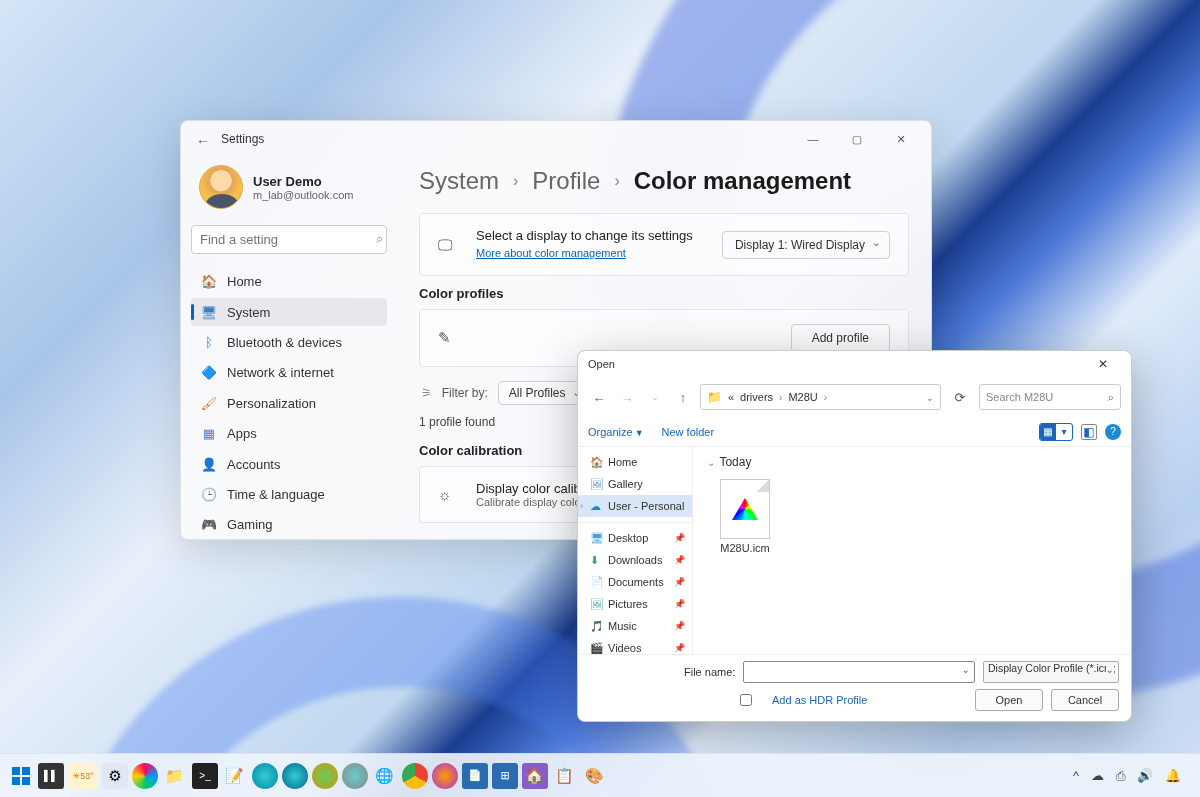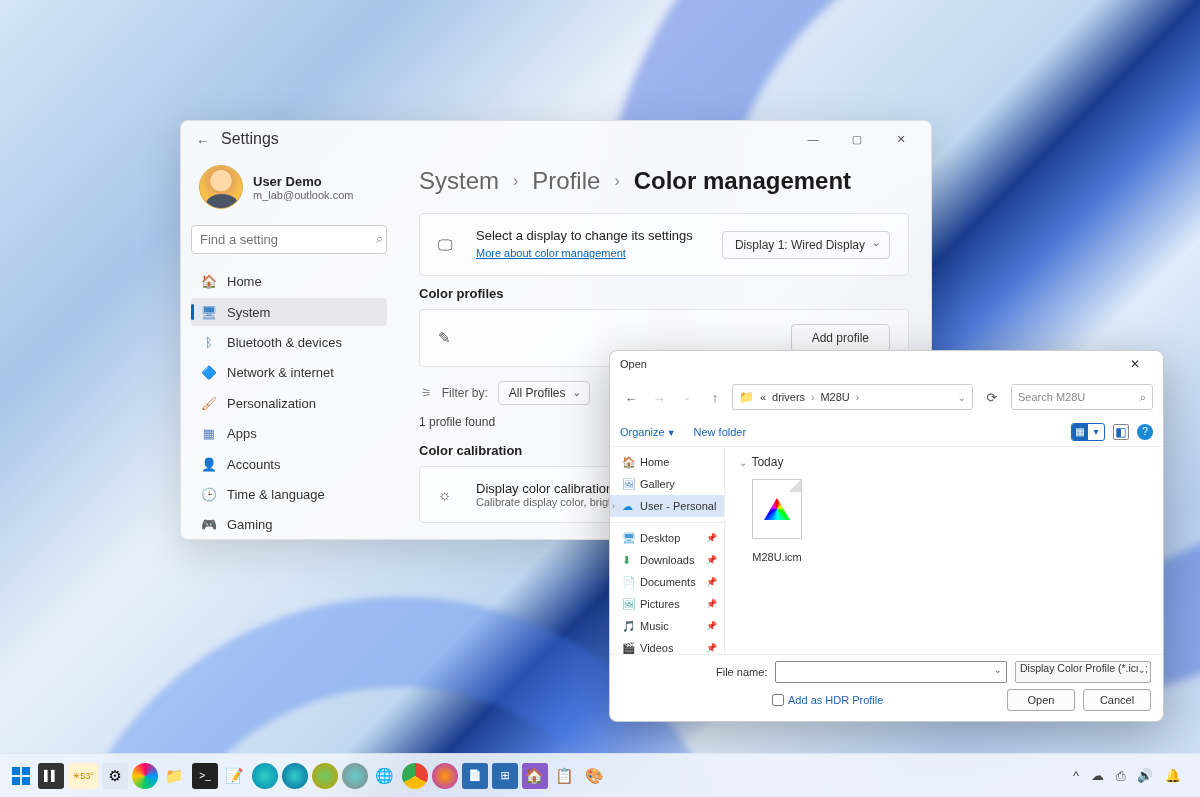--- a/index.html
+++ b/index.html
@@ -4,21 +4,21 @@
 <style>
 * { box-sizing: border-box; margin: 0; padding: 0; font-family: 'Segoe UI', sans-serif; }
 body { width: 1200px; height: 797px; overflow: hidden; position: relative; background: linear-gradient(135deg, #d4e6f7 0%, #a8c5e8 20%, #e8f0fa 35%, #c0d8f0 55%, #1a3d8f 60%, #4d7ad8 65%, #e0ecfa 72%, #b8d0f0 85%, #d0e0f5 100%); }
 .wallpaper-curve { position: absolute; width: 900px; height: 900px; border-radius: 50%; border: 120px solid rgba(50,90,220,0.4); right: -300px; top: -200px; filter: blur(4px); }
 .wallpaper-curve2 { position: absolute; width: 700px; height: 700px; border-radius: 50%; border: 90px solid rgba(70,120,240,0.35); left: 50px; bottom: -500px; filter: blur(3px); }
 
 
 .settings-window { position: absolute; left: 180px; top: 120px; width: 752px; height: 420px; background: rgba(250,250,252,0.96); border: 1px solid rgba(0,0,0,0.1); border-radius: 8px; box-shadow: 0 10px 40px rgba(0,0,0,0.15); backdrop-filter: blur(20px); display: flex; flex-direction: column; overflow: hidden; }
 .titlebar { height: 36px; display: flex; align-items: center; padding: 0 8px; }
 .back-btn { width: 28px; height: 28px; display: flex; align-items: center; justify-content: center; font-size: 14px; color: #555; border-radius: 4px; }
-.titlebar-title { font-size: 16px; margin-left: 4px; color: #333; }
+.titlebar-title { font-size: 12px; margin-left: 4px; color: #333; }
 .win-controls { margin-left: auto; display: flex; }
 .win-btn { width: 44px; height: 30px; display: flex; align-items: center; justify-content: center; color: #555; font-size: 11px; }
 .settings-body { display: flex; flex: 1; overflow: hidden; }
 .sidebar { width: 216px; padding: 0 10px; display: flex; flex-direction: column; }
 .user-block { display: flex; align-items: center; gap: 10px; padding: 8px 8px 16px; }
 .avatar { width: 44px; height: 44px; border-radius: 50%; background: radial-gradient(circle at 50% 35%, #ffd9a8 30%, #e6a45a 32%, #f7c14a 60%); border: 1px solid #dca94a; position: relative; overflow:hidden;}
 .avatar::after{content:'';position:absolute;bottom:-6px;left:6px;width:32px;height:20px;background:#4a5568;border-radius:50% 50% 0 0;}
 .user-name { font-size: 13px; font-weight: 600; color: #222; }
 .user-email { font-size: 11px; color: #666; }
 .search-box { display: flex; align-items: center; border: 1px solid #ccc; border-radius: 4px; background: #fff; height: 30px; padding: 0 8px; margin-bottom: 14px; }
@@ -45,21 +45,21 @@
 .panel-right { margin-left: auto; }
 .dropdown-btn { border: 1px solid #d0d0d4; background: #fbfbfd; border-radius: 4px; padding: 6px 24px 6px 12px; font-size: 12px; color: #333; position: relative; }
 .dropdown-btn::after { content: '⌄'; position: absolute; right: 8px; top: 4px; color: #666; font-size: 11px; }
 .plain-btn { border: 1px solid #d0d0d4; background: #fbfbfd; border-radius: 4px; padding: 6px 20px; font-size: 12px; color: #333; }
 .section-label { font-size: 13px; font-weight: 600; color: #222; margin: 6px 0 8px; }
 .filter-row { display: flex; align-items: center; gap: 10px; font-size: 12px; color: #555; padding: 4px 2px 10px; }
 .filter-row .filt-icon{color:#888;font-size:12px;}
 .count-text { font-size: 12px; color: #444; margin-bottom: 14px; }
 
 
-.open-dialog { position: absolute; left: 609px; top: 350px; width: 555px; height: 372px; background: #fff; border: 1px solid rgba(0,0,0,0.2); border-radius: 8px; box-shadow: 0 12px 48px rgba(0,0,0,0.28); display: flex; flex-direction: column; overflow: hidden; }
+.open-dialog { position: absolute; left: 577px; top: 350px; width: 555px; height: 372px; background: #fff; border: 1px solid rgba(0,0,0,0.2); border-radius: 8px; box-shadow: 0 12px 48px rgba(0,0,0,0.28); display: flex; flex-direction: column; overflow: hidden; }
 .dlg-title { height: 26px; display: flex; align-items: center; padding: 0 10px; font-size: 11px; color: #333; }
 .dlg-close { margin-left: auto; width: 36px; text-align: center; font-size: 12px; color: #333; }
 .dlg-nav { height: 40px; display: flex; align-items: center; gap: 6px; padding: 0 10px; }
 .nav-arrow { width: 22px; height: 22px; display: flex; align-items: center; justify-content: center; color: #555; font-size: 13px; border-radius: 3px; }
 .nav-arrow.disabled { color: #bbb; }
 .addr-bar { flex: 1; height: 26px; border: 1px solid #ccc; border-radius: 3px; display: flex; align-items: center; padding: 0 6px; gap: 6px; font-size: 11px; color: #333; }
 .addr-folder-icon { color: #e8b84a; font-size: 12px; }
 .addr-sep { color: #888; font-size: 10px; }
 .addr-drop { margin-left: auto; color: #888; font-size: 10px; }
 .refresh-btn { width: 26px; height: 26px; display: flex; align-items: center; justify-content: center; color: #555; font-size: 13px; }
@@ -82,34 +82,34 @@
 .tree-item .chev { position: absolute; left: 2px; font-size: 9px; color: #888; }
 .tree-item.divider { border-bottom: 1px solid #eee; height: 6px; margin-bottom: 4px; }
 .tree-item .pin { margin-left: auto; color: #aaa; font-size: 9px; }
 .ti-icon { width: 13px; font-size: 11px; }
 .ti-icon.home{color:#e8a23a;} .ti-icon.gallery{color:#4a88d6;} .ti-icon.cloud{color:#1a8ad6;}
 .ti-icon.desktop{color:#4aa0d6;} .ti-icon.down{color:#3aa05a;} .ti-icon.docs{color:#4a88d6;} .ti-icon.pics{color:#3aa0a0;} .ti-icon.music{color:#d64a6a;} .ti-icon.vids{color:#8a4ad6;}
 
 .dlg-files { flex: 1; padding: 8px 14px; }
 .group-header { font-size: 12px; color: #333; margin-bottom: 6px; display: flex; align-items: center; gap: 4px; }
 .group-header .gchev { font-size: 10px; color: #888; }
-.file-item { display: inline-flex; flex-direction: column; align-items: center; width: 76px; gap: 12px; font-size: 11px; color: #333; padding: 4px; }
+.file-item { display: inline-flex; flex-direction: column; align-items: center; width: 76px; gap: 3px; font-size: 11px; color: #333; padding: 4px; }
 .file-thumb { width: 50px; height: 60px; border: 1px solid #ccc; background: #fff; position: relative; display: flex; align-items: center; justify-content: center; }
 .file-thumb::before { content: ''; position: absolute; top: 0; right: 0; width: 12px; height: 12px; background: linear-gradient(135deg, #fff 49%, #ddd 50%); }
 .prism { width: 26px; height: 22px; background: conic-gradient(from 0deg, red, yellow, lime, cyan, blue, magenta, red); clip-path: polygon(50% 0, 100% 100%, 0 100%); }
 
 .dlg-footer { border-top: 1px solid #eee; padding: 6px 12px 10px; display: flex; flex-direction: column; gap: 6px; }
 .fn-row { display: flex; align-items: center; gap: 8px; }
 .fn-label { font-size: 11px; color: #333; margin-left: 94px; }
 .fn-input { flex: 1; height: 22px; border: 1px solid #888; border-radius: 2px; padding: 0 18px 0 4px; font-size: 11px; position: relative; background:#fff;}
 .fn-input::after{content:'⌄';position:absolute;right:4px;top:2px;color:#666;font-size:10px;}
 .filter-select { width: 136px; height: 22px; border: 1px solid #aaa; border-radius: 2px; padding: 0 16px 0 4px; font-size: 10.5px; color: #333; position: relative; overflow: hidden; white-space: nowrap; background:#f7f7f7;}
 .filter-select::after{content:'⌄';position:absolute;right:4px;top:2px;color:#666;font-size:10px;background:#f7f7f7;}
 .btn-row { display: flex; align-items: center; justify-content: flex-end; gap: 8px; }
-.hdr-check { display: flex; align-items: center; gap: 4px; font-size: 11px; color: #1a66b8; margin-right: auto; margin-left: 150px;}
+.hdr-check { display: flex; align-items: center; gap: 20px; font-size: 11px; color: #1a66b8; margin-right: auto; margin-left: 150px;}
 .hdr-check input { width: 12px; height: 12px; accent-color: #1a66b8; }
 .dlg-btn { width: 68px; height: 22px; border: 1px solid #aaa; border-radius: 3px; background: #fbfbfb; font-size: 11px; color: #333; display:flex;align-items:center;justify-content:center;}
 
 
 .taskbar { position: absolute; bottom: 0; left: 0; right: 0; height: 44px; background: rgba(238,244,252,0.9); backdrop-filter: blur(30px); border-top: 1px solid rgba(0,0,0,0.06); display: flex; align-items: center; padding: 0 8px; }
 .tb-apps { display: flex; gap: 4px; align-items: center; }
 .tb-app { width: 26px; height: 26px; border-radius: 3px; display: flex; align-items: center; justify-content: center; font-size: 15px; }
 .tb-tray { margin-left: auto; display: flex; align-items: center; gap: 12px; color: #444; font-size: 13px; padding-right: 10px; }
 .tb-tray span { display:inline-flex;align-items:center;}
 </style>

